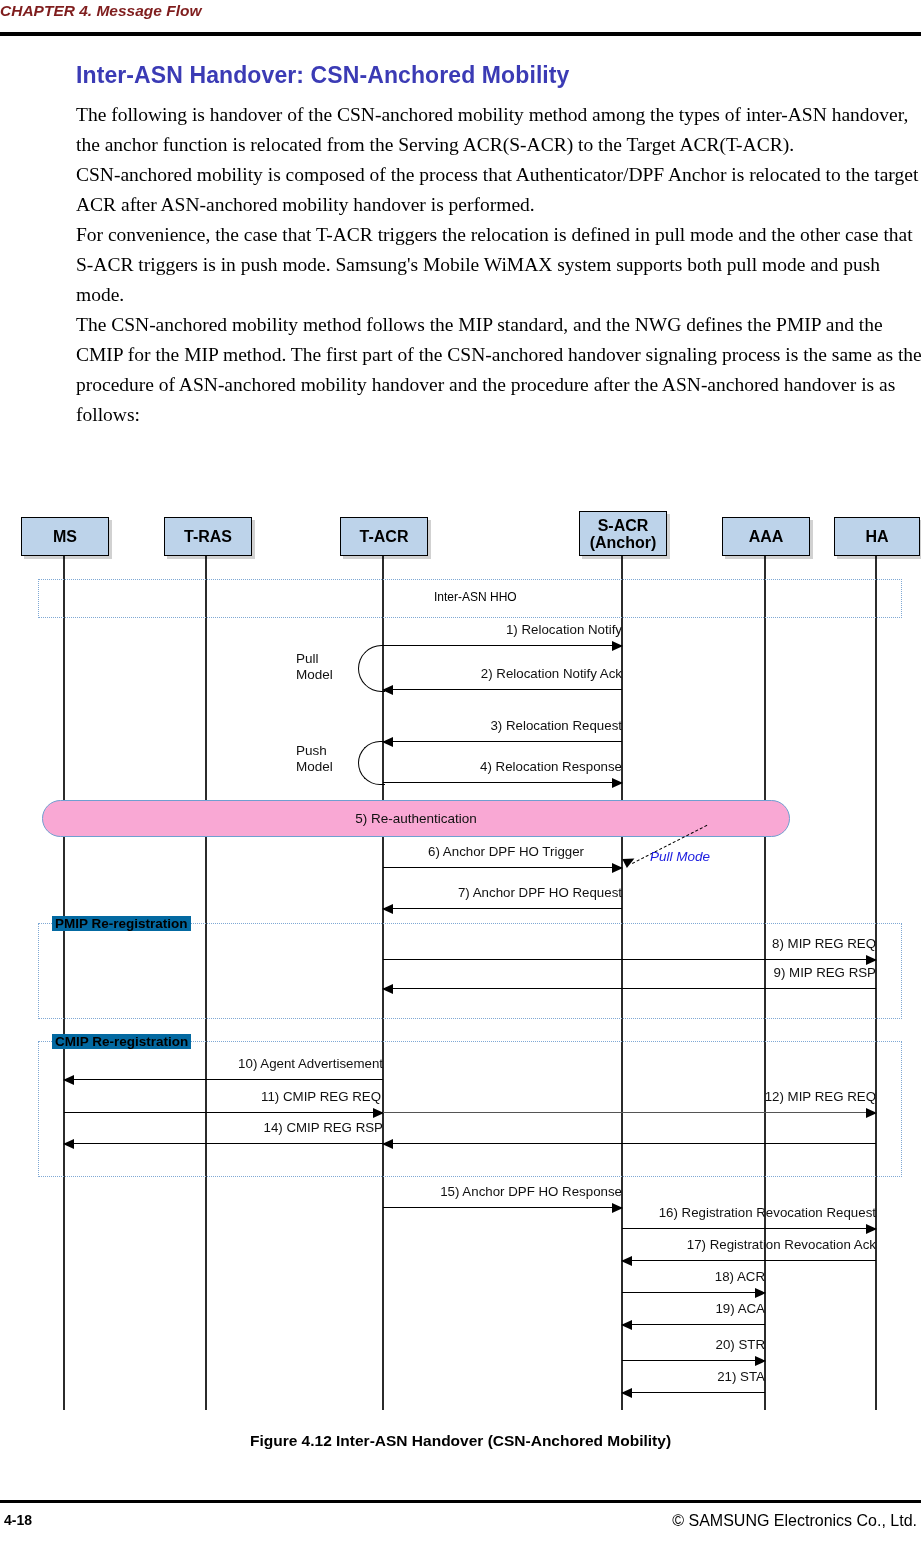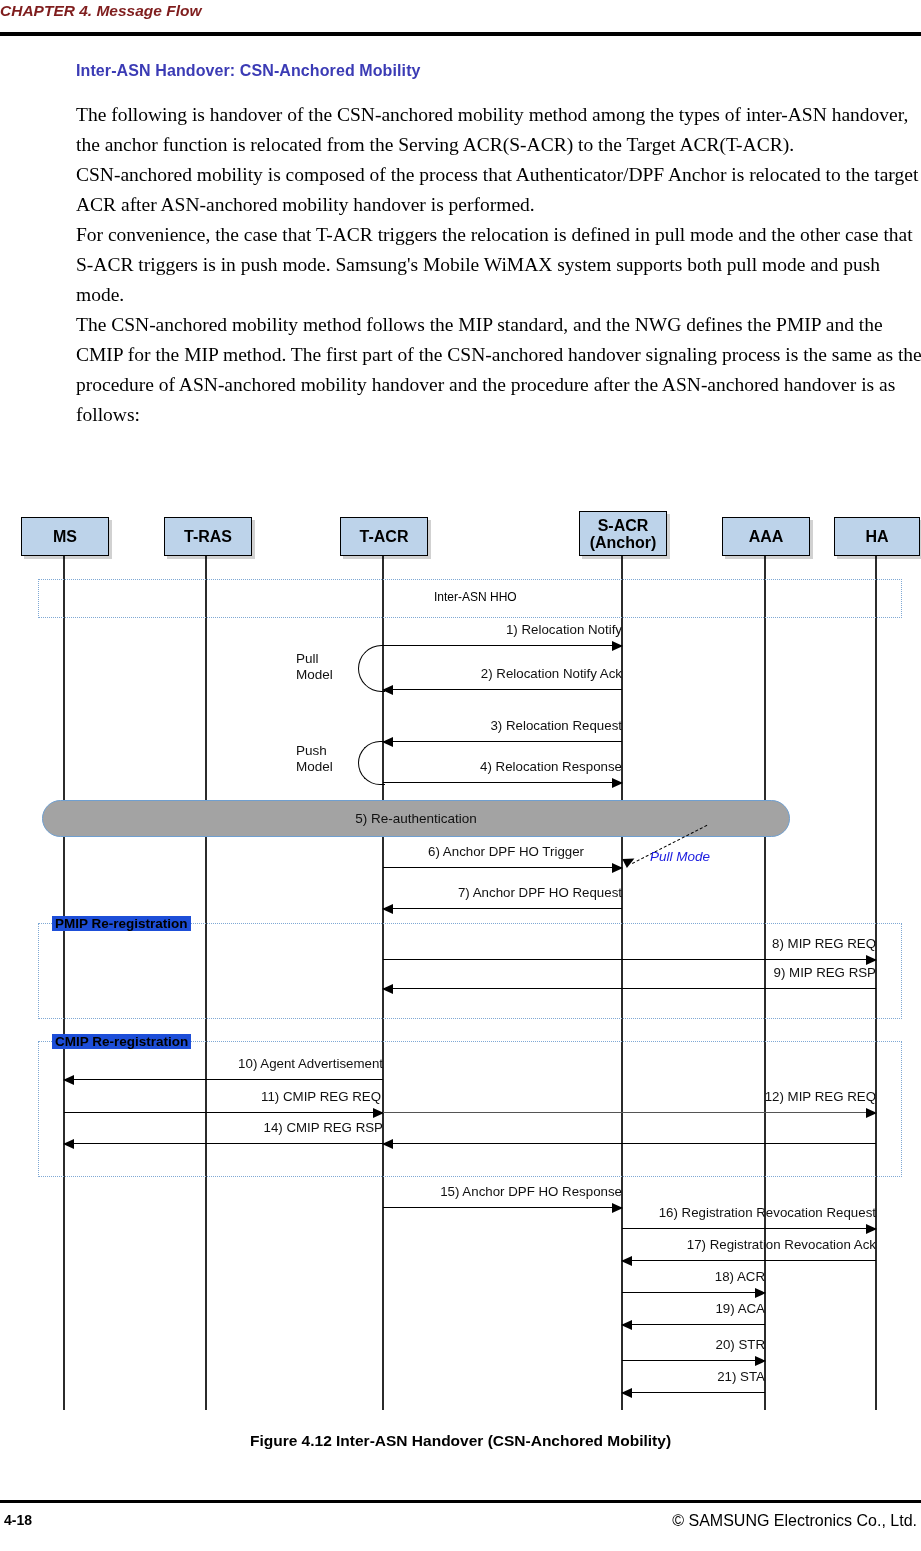--- a/index.html
+++ b/index.html
@@ -6,44 +6,44 @@
   body{width:921px;height:1551px;position:relative;font-family:"Liberation Sans",sans-serif;color:#000;}
   .page{position:relative;width:921px;height:1551px;overflow:hidden;}
 
   
   .runhead{position:absolute;left:0;top:2px;font-family:"Liberation Sans",sans-serif;
            font-weight:bold;font-size:15.5px;letter-spacing:0px;color:#7f1d1d;font-style:italic;}
   .hrule-top{position:absolute;left:0;top:32px;width:921px;height:4px;background:#000;}
 
   
   .h1{position:absolute;left:76px;top:62px;font-family:"Liberation Sans",sans-serif;
-      font-weight:bold;font-size:16px;color:#3b3bb5;letter-spacing:.1px;}
+      font-weight:bold;font-size:23px;color:#3b3bb5;letter-spacing:.1px;}
 
   
   .body{position:absolute;left:76px;top:100px;width:852px;
         font-family:"Liberation Serif",serif;font-size:19.5px;line-height:30px;color:#000;}
   .body p{margin:0;}
 
   
   .diagram{position:absolute;left:0;top:505px;width:921px;height:905px;}
   .node{position:absolute;background:#bdd3ea;border:1.6px solid #000;
         box-shadow:3px 3px 0 rgba(0,0,0,.18);
         display:flex;align-items:center;justify-content:center;text-align:center;
         font-weight:bold;font-size:16px;font-family:"Liberation Sans",sans-serif;line-height:17px;}
   .lifeline{position:absolute;width:2.2px;background:#2b2b2b;}
 
   
   .group{position:absolute;border:1.6px dotted #7fa8d4;}
-  .group-label{position:absolute;font-weight:bold;font-size:13.5px;background:#1d4ed8;
+  .group-label{position:absolute;font-weight:bold;font-size:13.5px;background:#0369a1;
                padding:0 3px;font-family:"Liberation Sans",sans-serif;white-space:nowrap;}
   .group-title{position:absolute;font-weight:normal;font-size:12px;white-space:nowrap;
                font-family:"Liberation Sans",sans-serif;}
 
   
-  .rbar{position:absolute;border:1.5px solid #6f9fd0;border-radius:22px;background:#a3a3a3;
+  .rbar{position:absolute;border:1.5px solid #6f9fd0;border-radius:22px;background:#f9a8d4;
         display:flex;align-items:center;justify-content:center;
         font-size:13.5px;font-family:"Liberation Sans",sans-serif;color:#111;}
 
   
   .msg{position:absolute;height:0;border-top:1.7px solid #000;}
   .msg.thin{border-top:1.1px solid #555;}
   .arrowhead{position:absolute;width:0;height:0;top:-5px;
              border-top:5.5px solid transparent;border-bottom:5.5px solid transparent;}
   .arrowhead.r{border-left:11px solid #000;right:-1px;}
   .arrowhead.l{border-right:11px solid #000;left:-1px;}

